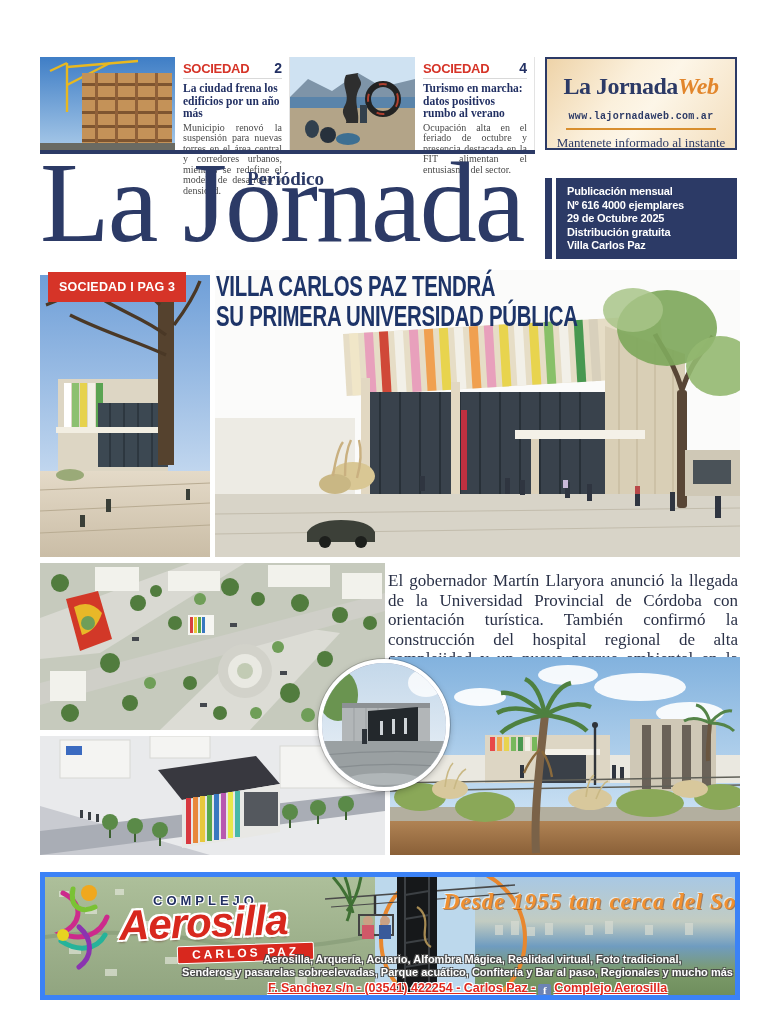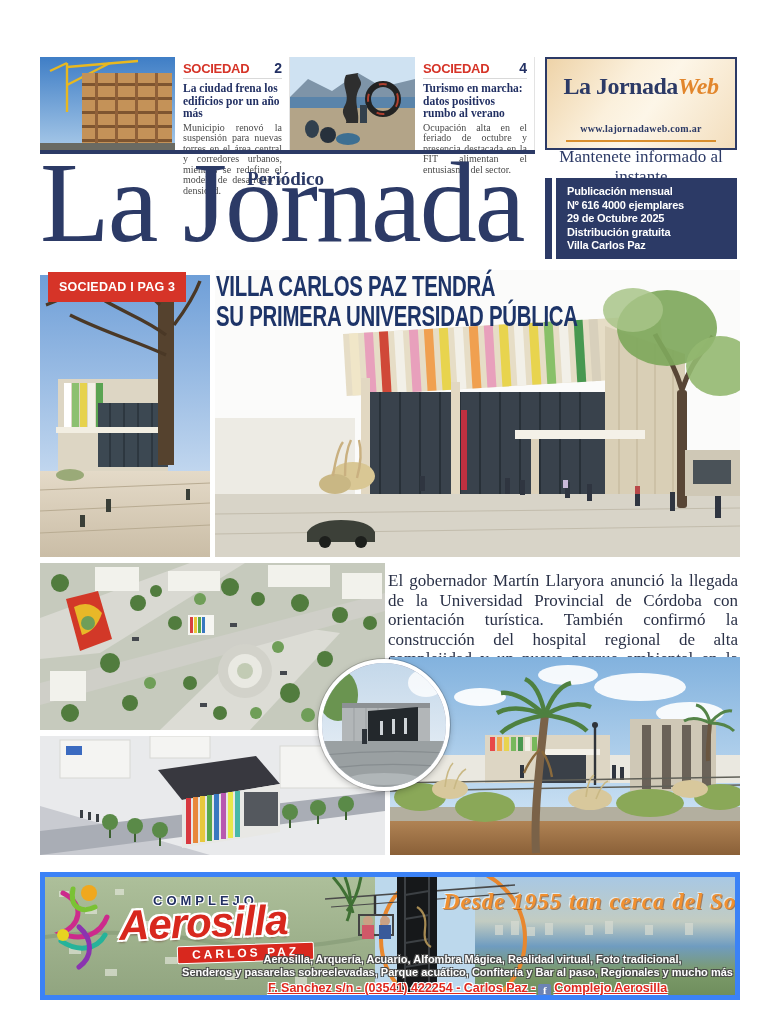--- a/index.html
+++ b/index.html
@@ -18,23 +18,23 @@
   .teaser-title{font-weight:bold;font-size:11.5px;line-height:12.5px;color:#223063;margin:2px 0 3px 0;}
   .teaser-body{font-size:10px;line-height:10.5px;color:#4a4a4a;text-align:justify;}
   .strip-rule{background:#2c3a66;}
 
   
   .webbox{box-sizing:border-box;border:2px solid #2c3a66;
           background:linear-gradient(125deg,#eed3a8 0%,#fbf0dc 38%,#fdf6e8 55%,#f3debd 100%);
           text-align:center;padding-top:14px;}
   .webbox-brand{font-size:24px;font-weight:bold;color:#2c3a66;letter-spacing:-.5px;}
   .webbox-brand .accent{color:#e2862c;font-style:italic;}
-  .webbox-url{font-size:10px;font-weight:bold;color:#2c3a66;margin-top:23px;letter-spacing:.3px;}
+  .webbox-url{font-size:10px;font-weight:bold;color:#2c3a66;margin-top:11px;letter-spacing:.3px;font-family:Liberation Mono, monospace;}
   .webbox-div{width:150px;height:2px;background:#d88e2e;margin:6px auto 5px auto;}
-  .webbox-tag{font-size:17px;color:#2c3a66;}
+  .webbox-tag{font-size:13px;color:#2c3a66;}
 
   
   .masthead{font-size:114px;line-height:114px;color:#2c3a66;letter-spacing:-2px;white-space:nowrap;
             font-weight:normal;}
   .kicker{font-size:19px;font-weight:bold;color:#2c3a66;}
   .pub-stripe{background:#2c3a66;}
   .pub-box{background:#2c3a66;box-sizing:border-box;padding:7px 16px 0 11px;}
   .pub-line{font-family:"Liberation Sans",sans-serif;font-weight:bold;font-size:11px;
             line-height:13.6px;color:#ffffff;letter-spacing:-.2px;}
 

